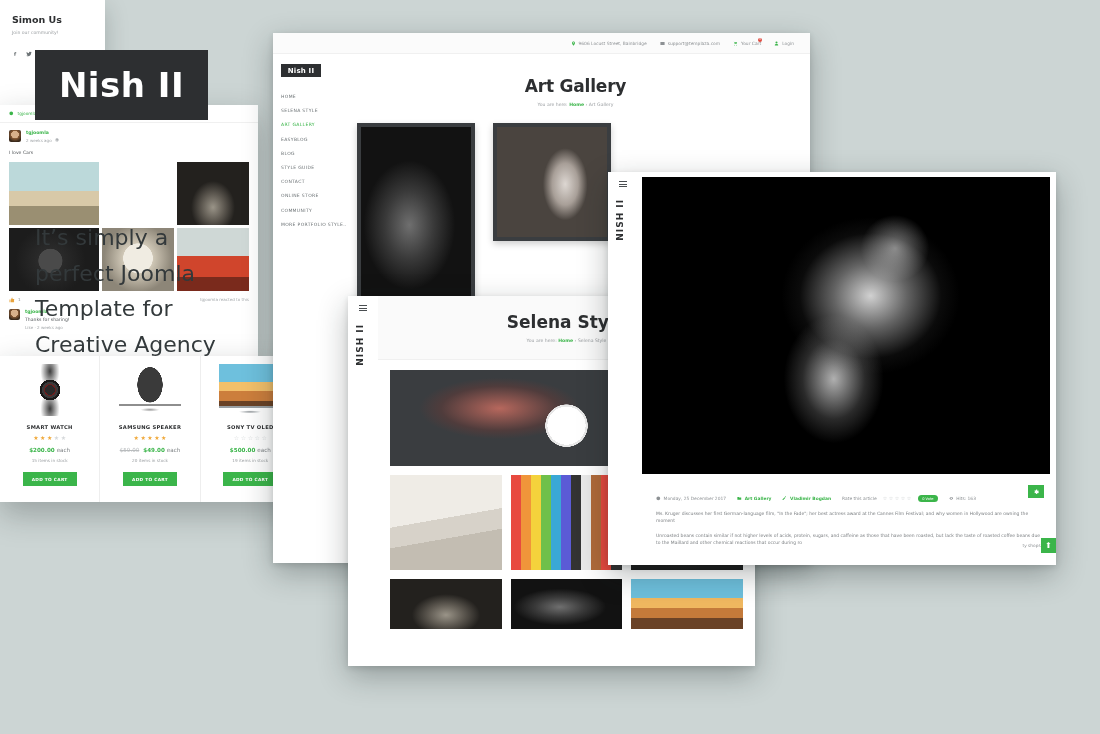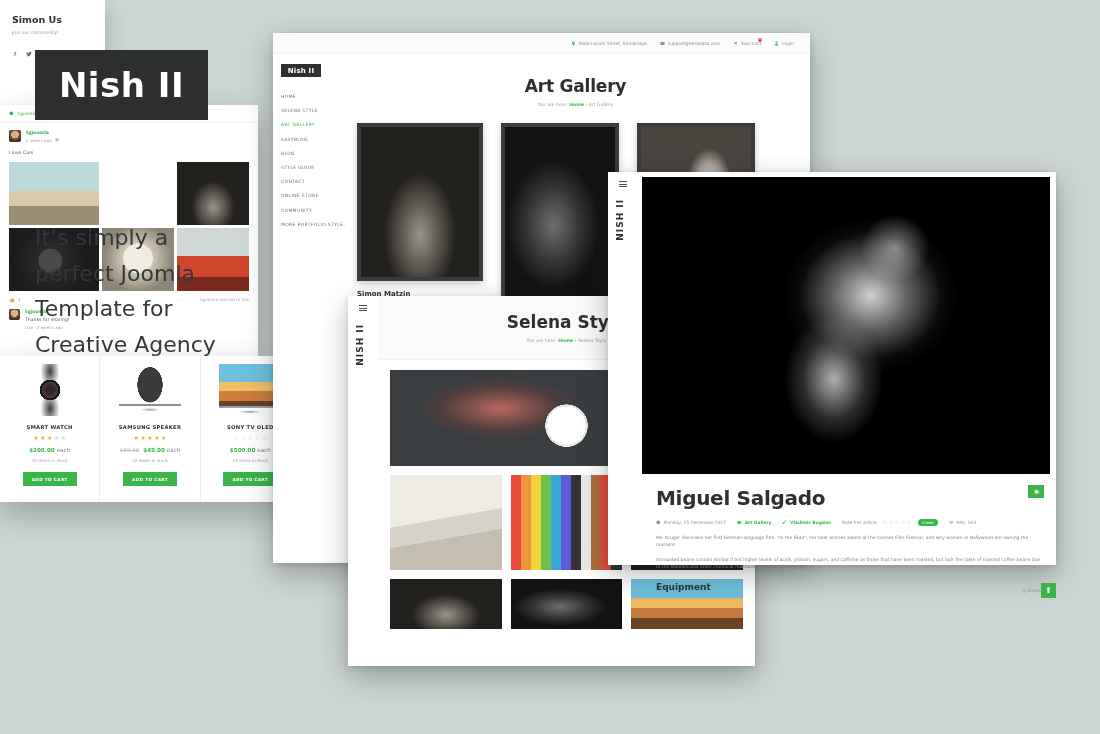--- a/index.html
+++ b/index.html
@@ -285,40 +285,20 @@
       <div id="ag-main">
         <div id="ag-title">Art Gallery</div>
         <div id="ag-crumb">
           <span class="here">You are here:</span>
           <span class="home">Home</span>
           <span>›</span>
           <span>Art Gallery</span>
         </div>
 
         <div id="ag-grid">
-          <div id="gal1">
-            <div class="frame">
-                <div class="inner ph-forest"></div>
-              </div>
-            <div class="cap-title">Simon Matzin</div>
-            <div class="cap-meta">
-              <span>
-                <svg class="mi" viewBox="0 0 24 24">
-                    <path d="M2 5h7l2 3h11v11H2z"></path>
-                  </svg>
-                <em style="font-style:normal">Art Gallery</em>
-              </span>
-              <span>
-                <svg class="mi" viewBox="0 0 24 24">
-                    <path d="M12 12a5 5 0 10-5-5 5 5 0 005 5zm0 2c-4 0-8 2-8 5v2h16v-2c0-3-4-5-8-5z"></path>
-                  </svg>
-                <em style="font-style:normal">Vladimir Bogdan</em>
-              </span>
-            </div>
-          </div>
           <div id="gal2">
             <div class="frame">
                 <div class="inner ph-man"></div>
               </div>
           </div>
           <div id="gal3">
             <div class="frame">
                 <div class="inner ph-face"></div>
               </div>
           </div>
@@ -453,21 +433,20 @@
       <div id="ar-vlogo">NISH II</div>
     </div>
     <div id="ar-main">
       <div id="ar-hero" class="ph-smoke"></div>
       <div id="ar-content">
         <div id="ar-gear">
           <svg viewBox="0 0 24 24">
               <path d="M12 8a4 4 0 104 4 4 4 0 00-4-4zm9.4 4a7.4 7.4 0 00-.1-1.2l2-1.6-2-3.4-2.4 1a7.6 7.6 0 00-2-1.2L16.5 2h-4l-.4 2.6a7.6 7.6 0 00-2 1.2l-2.4-1-2 3.4 2 1.6a7.4 7.4 0 000 2.4l-2 1.6 2 3.4 2.4-1a7.6 7.6 0 002 1.2l.4 2.6h4l.4-2.6a7.6 7.6 0 002-1.2l2.4 1 2-3.4-2-1.6a7.4 7.4 0 00.1-1.2z"></path>
             </svg>
         </div>
-        <div id="ar-title">Miguel Salgado</div>
 
         <div id="ar-meta">
           <span class="am">
             <svg class="i" viewBox="0 0 24 24">
                 <path d="M12 2a10 10 0 1010 10A10 10 0 0012 2zm1 10V6h-2v8h6v-2z"></path>
               </svg>
             <em style="font-style:normal">Monday, 25 December 2017</em>
           </span>
           <span class="am g">
             <svg class="i" viewBox="0 0 24 24">
@@ -495,21 +474,20 @@
           <span class="am">
             <svg class="i" viewBox="0 0 24 24">
                 <path d="M12 5C6 5 2 12 2 12s4 7 10 7 10-7 10-7-4-7-10-7zm0 11a4 4 0 114-4 4 4 0 01-4 4z"></path>
               </svg>
             <em style="font-style:normal">Hits: 163</em>
           </span>
         </div>
 
         <div id="ar-p1">Ms. Kruger discusses her first German-language film, "In the Fade"; her best actress award at the Cannes Film Festival; and why women in Hollywood are owning the moment</div>
         <div id="ar-p2">Unroasted beans contain similar if not higher levels of acids, protein, sugars, and caffeine as those that have been roasted, but lack the taste of roasted coffee beans due to the Maillard and other chemical reactions that occur during ro</div>
-        <div id="ar-eq">Equipment</div>
         <div id="ar-shops">ty shops.</div>
         <div id="ar-top">⬆</div>
       </div>
     </div>
   </div>
 
   <div id="win-products">
 
     <div class="prod">
       <div class="prod-img watch-img"></div>

